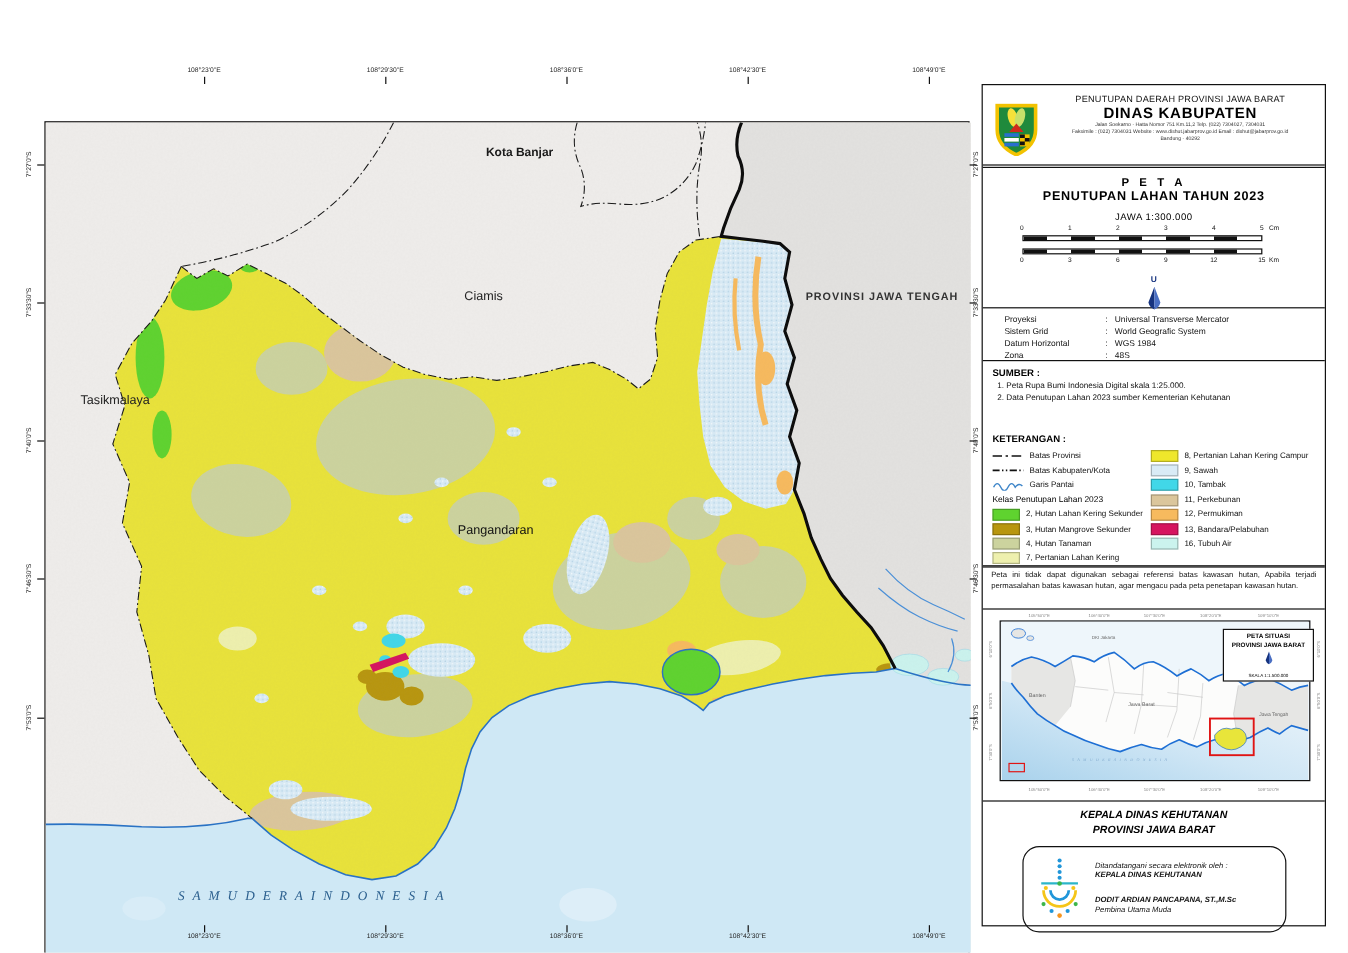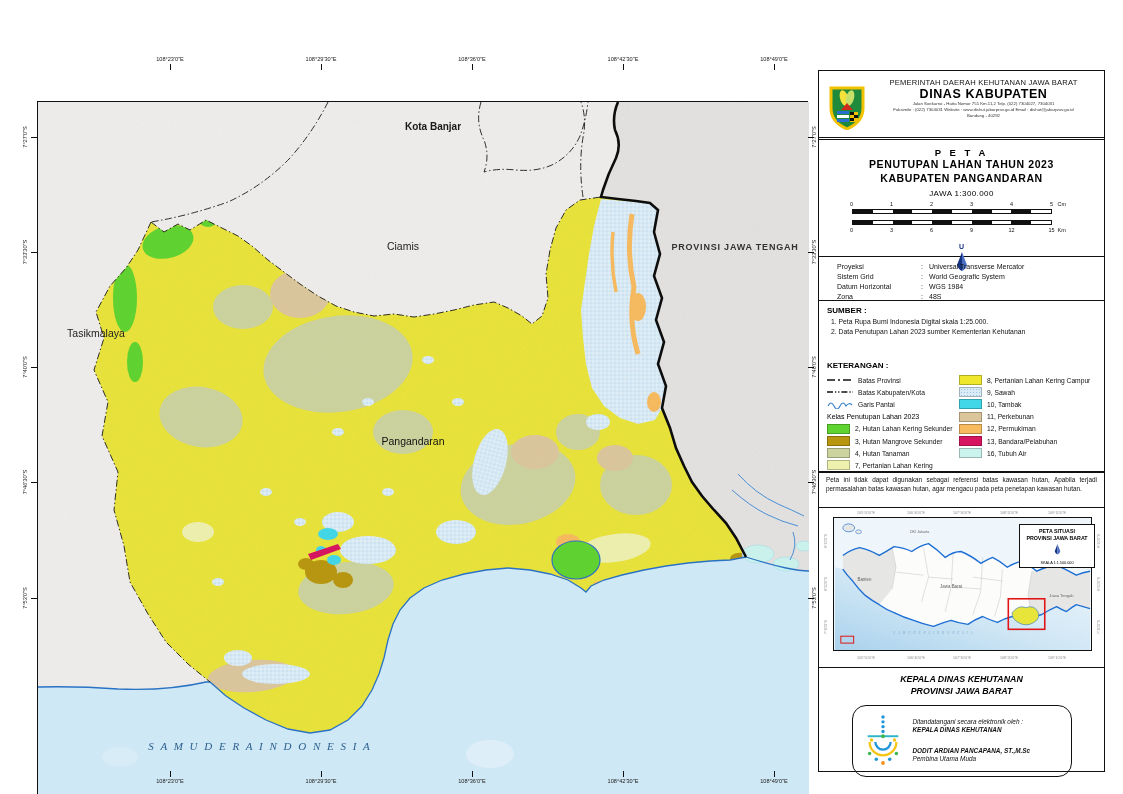--- a/index.html
+++ b/index.html
@@ -299,34 +299,33 @@
         <ellipse cx="15" cy="12" rx="4" ry="8" fill="#f5e13a" transform="rotate(-15 15 12)"></ellipse>
         <ellipse cx="21" cy="12" rx="4" ry="8" fill="#c8e06a" transform="rotate(15 21 12)"></ellipse>
         <path d="M12,24 L18,17 24,24 Z" fill="#cf2a1d"></path>
         <rect x="8" y="25" width="12" height="3" fill="#2a6fd0"></rect>
         <rect x="8" y="29" width="12" height="3" fill="#ffffff"></rect>
         <rect x="8" y="33" width="12" height="3" fill="#2a6fd0"></rect>
         <rect x="21" y="26" width="8" height="10" fill="#f2c200"></rect>
         <path d="M21,26 h4 v3 h-4 z M25,29 h4 v3 h-4 z M21,32 h4 v3 h-4 z" fill="#111"></path>
       </svg>
       <div class="hdr-text">
-        <div class="gov-line">PEMERINTAH DAERAH KEHUTANAN JAWA BARAT</div>
+        <div class="gov-line">PENUTUPAN DAERAH PROVINSI JAWA BARAT</div>
         <div class="agency">DINAS KABUPATEN</div>
         <div class="addr">
           <div>Jalan Soekarno - Hatta Nomor 751 Km.11,2 Telp. (022) 7304027, 7304031</div>
           <div>Faksimile : (022) 7304031 Website : www.dishut.jabarprov.go.id Email : dishut@jabarprov.go.id</div>
           <div>Bandung - 40292</div>
         </div>
       </div>
     </div>
 
     <div class="sec sec-title">
       <div class="t-peta">P E T A</div>
       <div class="t-main">PENUTUPAN LAHAN TAHUN 2023</div>
-      <div class="t-main">KABUPATEN PANGANDARAN</div>
       <div class="t-scale">JAWA 1:300.000</div>
       <div class="bars">
         <span class="bar-num" style="left:0;top:0;">0</span>
         <span class="bar-num" style="left:40px;top:0;">1</span>
         <span class="bar-num" style="left:80px;top:0;">2</span>
         <span class="bar-num" style="left:120px;top:0;">3</span>
         <span class="bar-num" style="left:160px;top:0;">4</span>
         <span class="bar-num" style="left:200px;top:0;">5</span>
         <span class="bar-unit" style="left:206px;top:0;">Cm</span>
         <div class="bar cm"></div>

